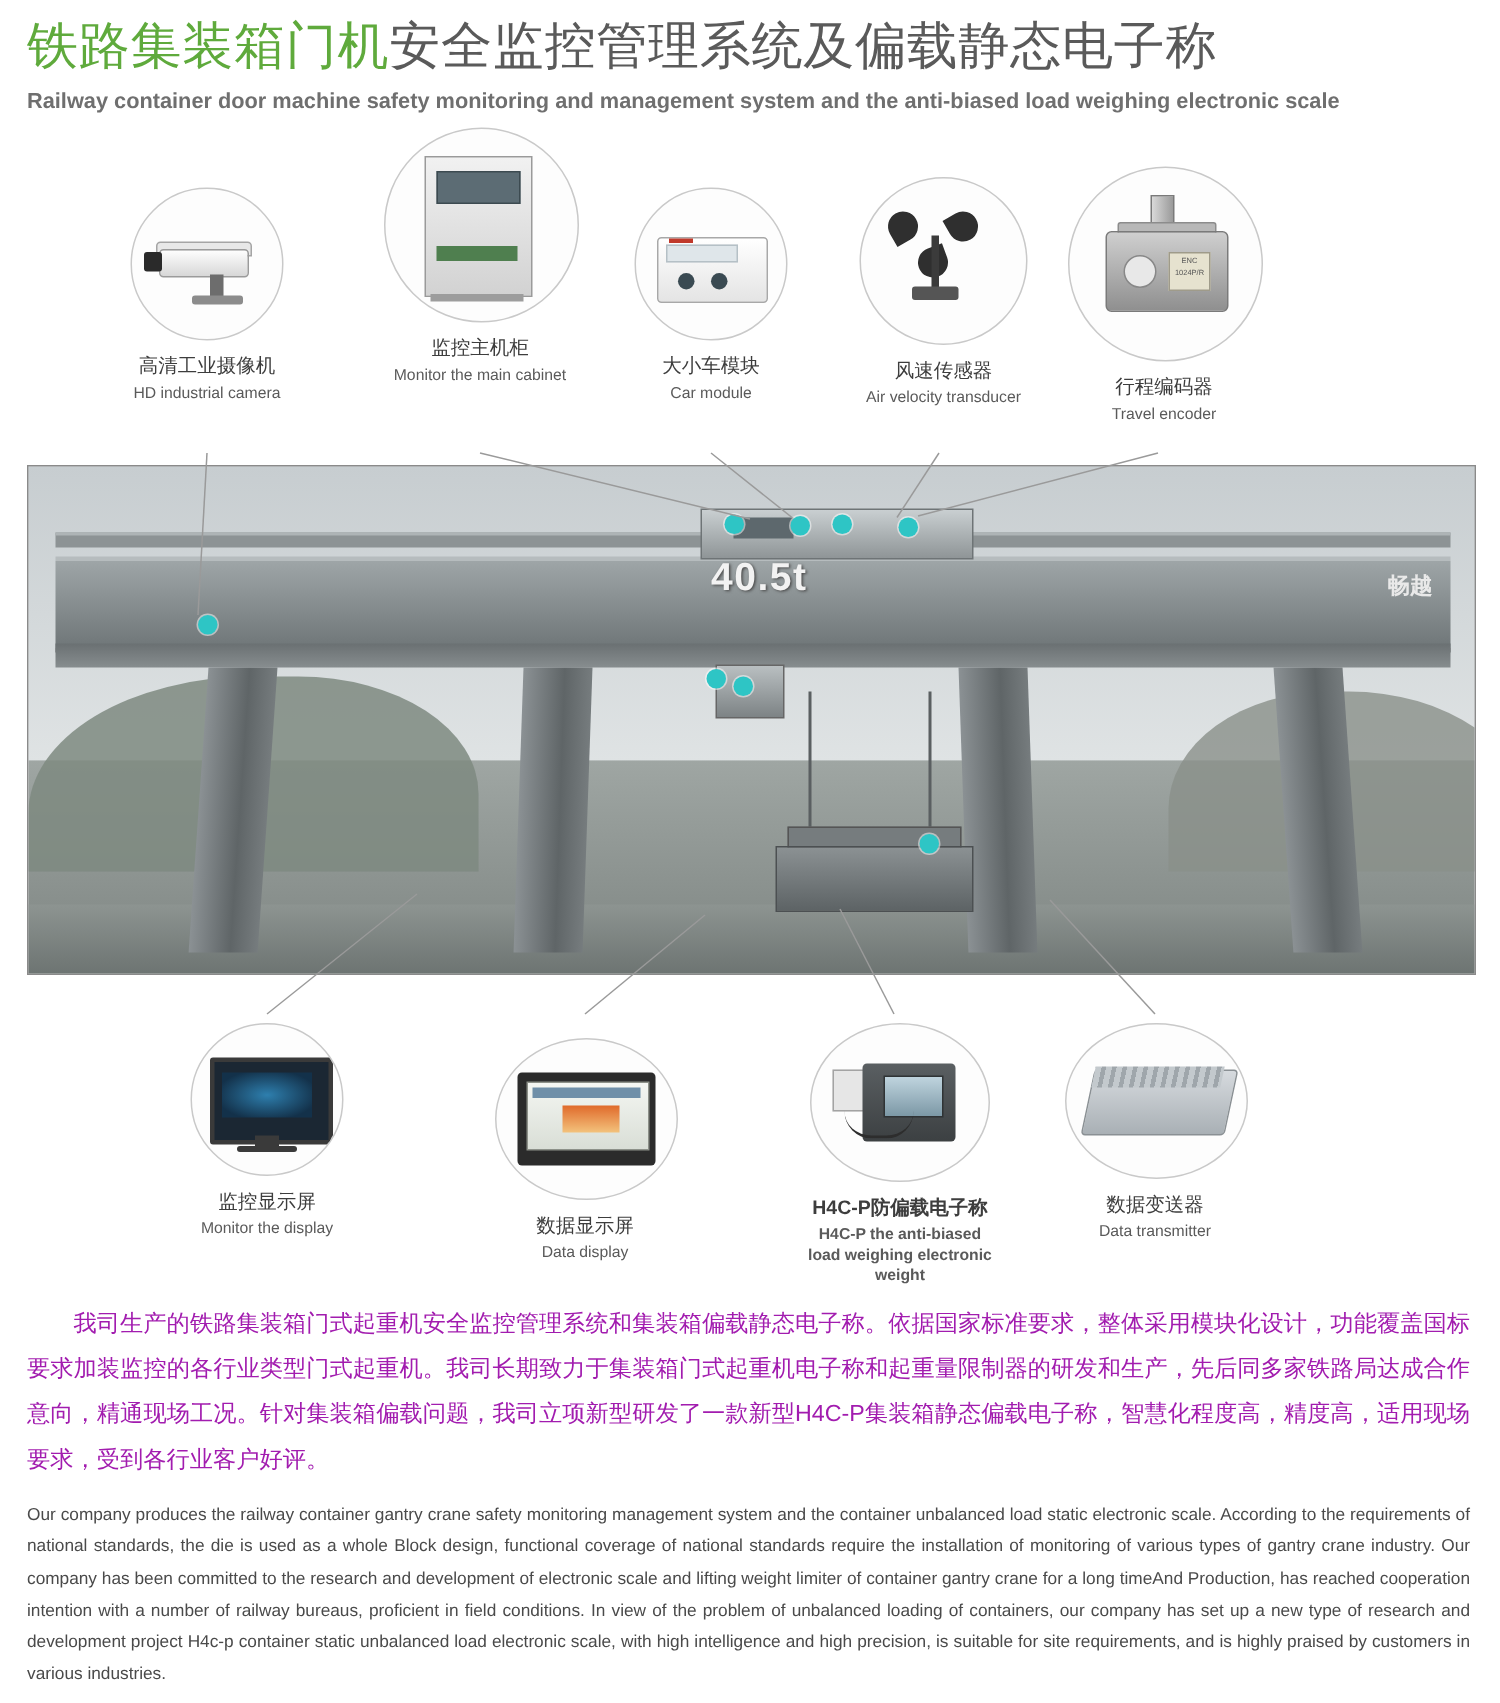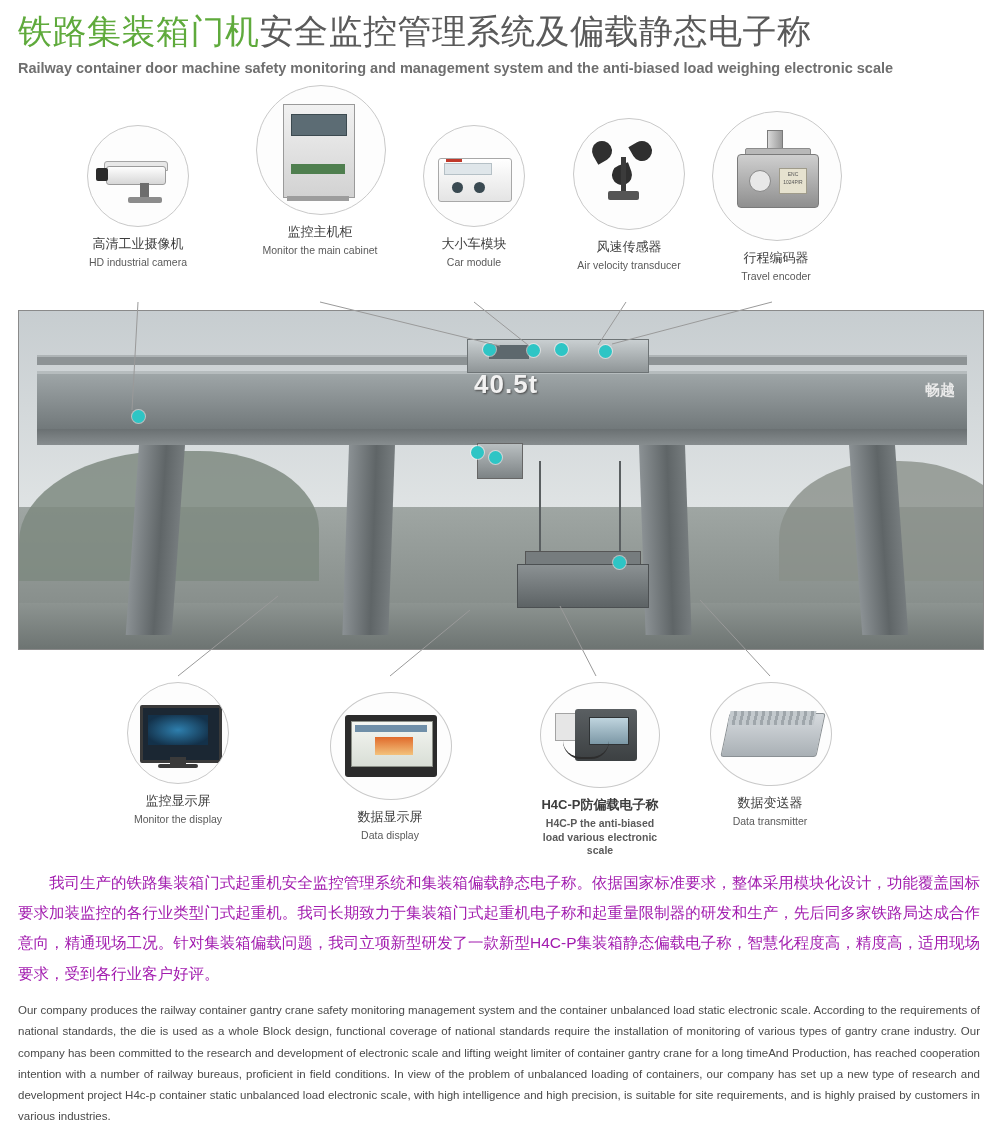--- a/index.html
+++ b/index.html
@@ -689,21 +689,21 @@
   <div class="device" style="left:536px; top:10px; width:128px;font-weight:bold;">
     <div class="circle" style="width:118px;height:104px;">
       <div class="weigh-print"></div>
       <div class="weigh-body"></div>
       <div class="weigh-screen"></div>
       <div class="weigh-cable"></div>
     </div>
     <div class="labels">
       <div class="label-cn">H4C-P防偏载电子称</div>
       <div class="label-en" style="white-space:pre-line">H4C-P the anti-biased
-load various electronic scale</div>
+load weighing electronic weight</div>
     </div>
   </div>
 
   <div class="device" style="left:710px; top:10px; width:120px;">
     <div class="circle" style="width:120px;height:102px;">
       <div class="trans-body"></div>
       <div class="trans-fins"></div>
     </div>
     <div class="labels">
       <div class="label-cn">数据变送器</div>

